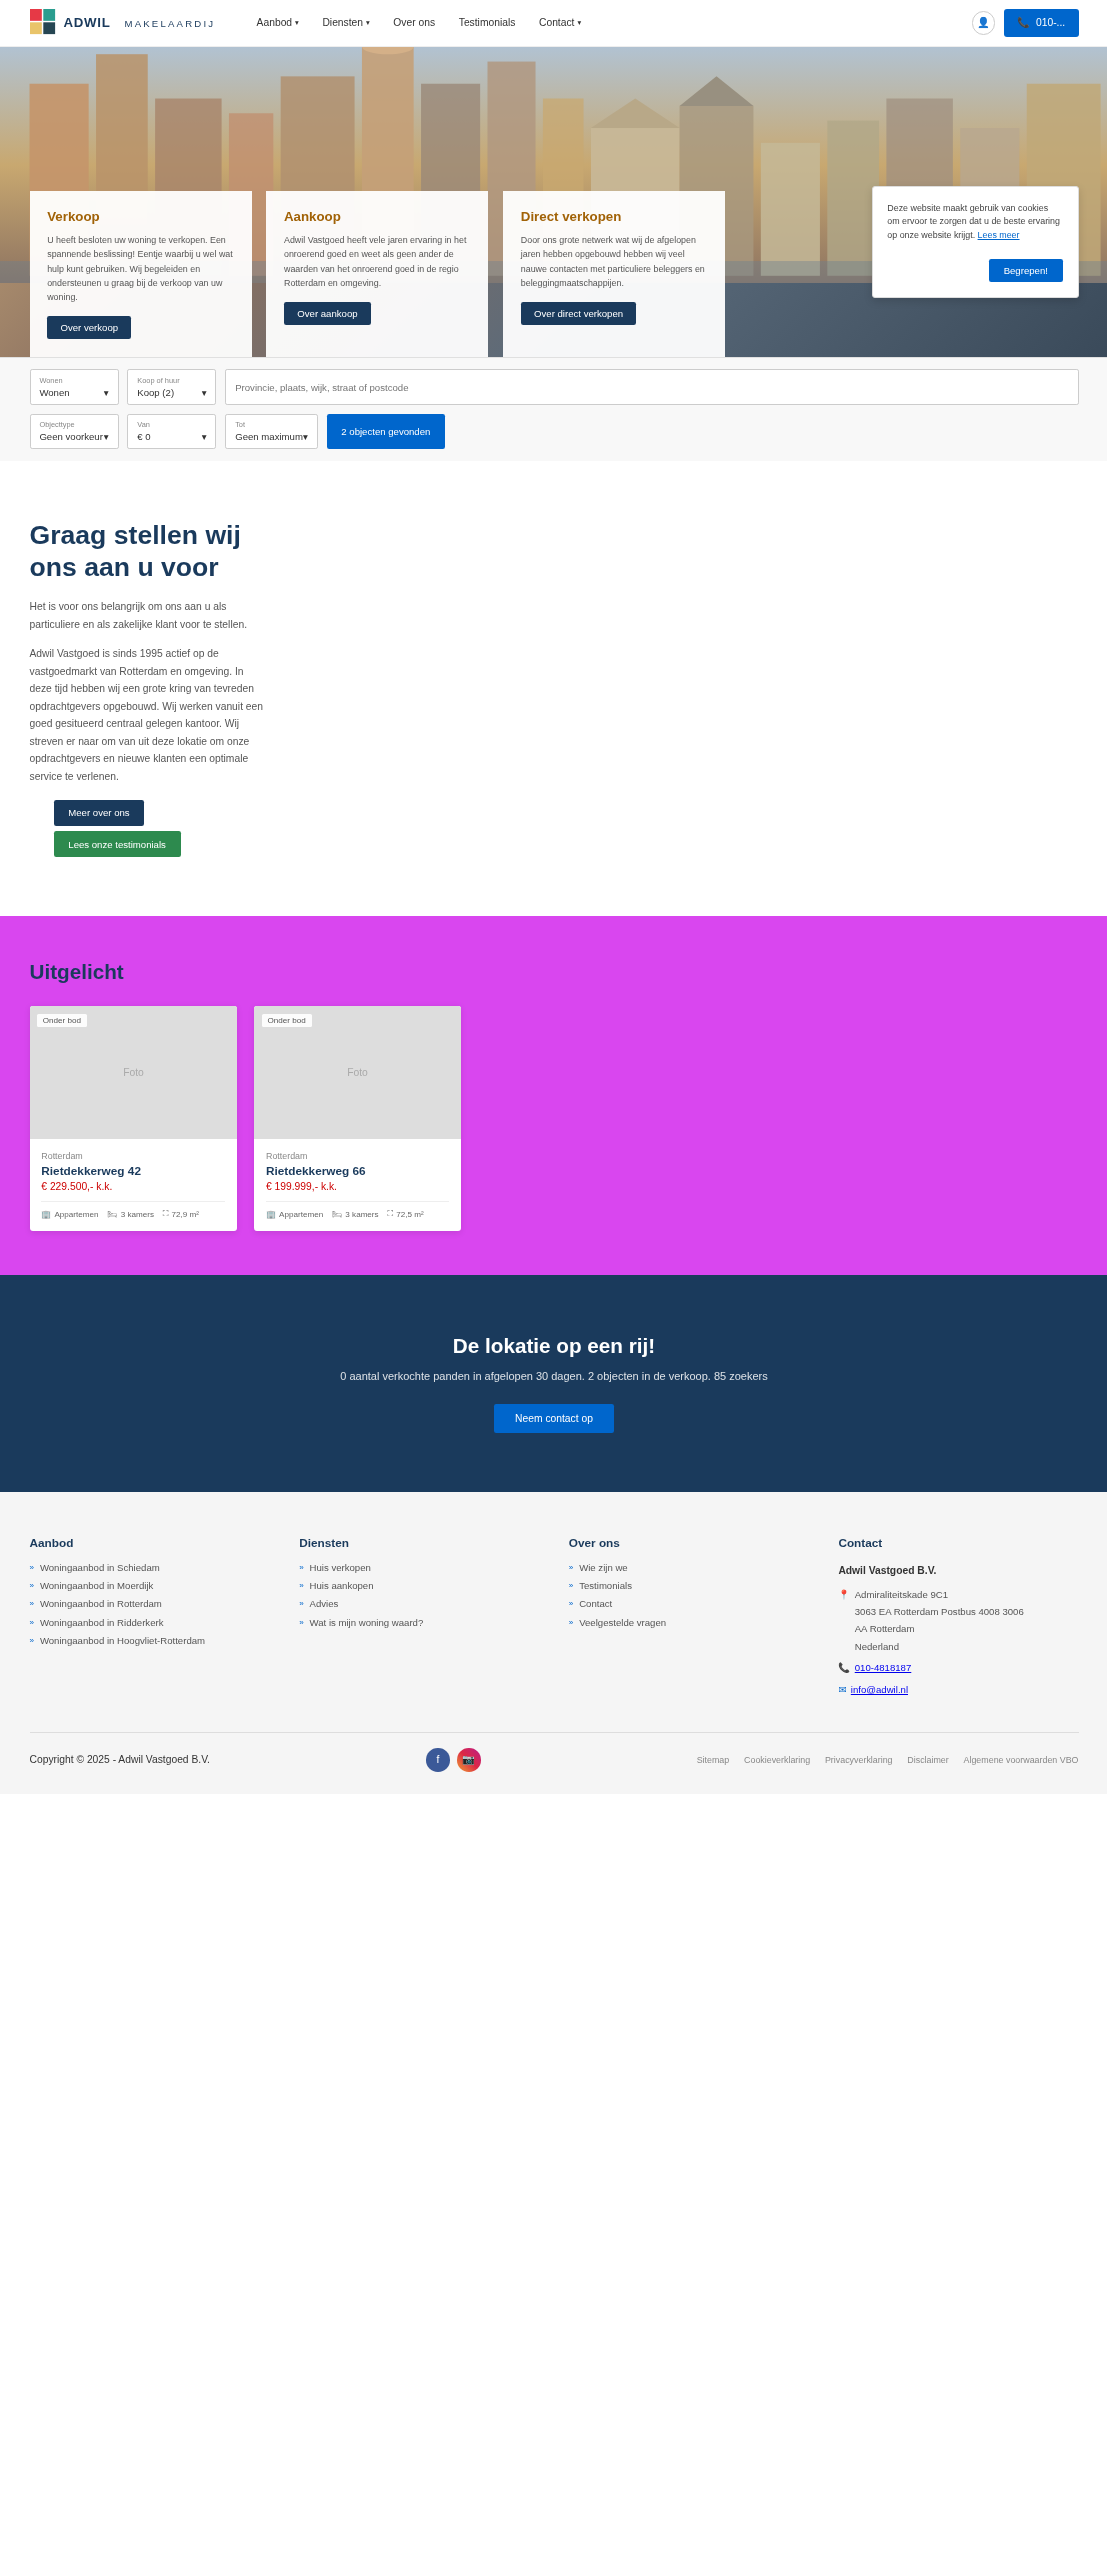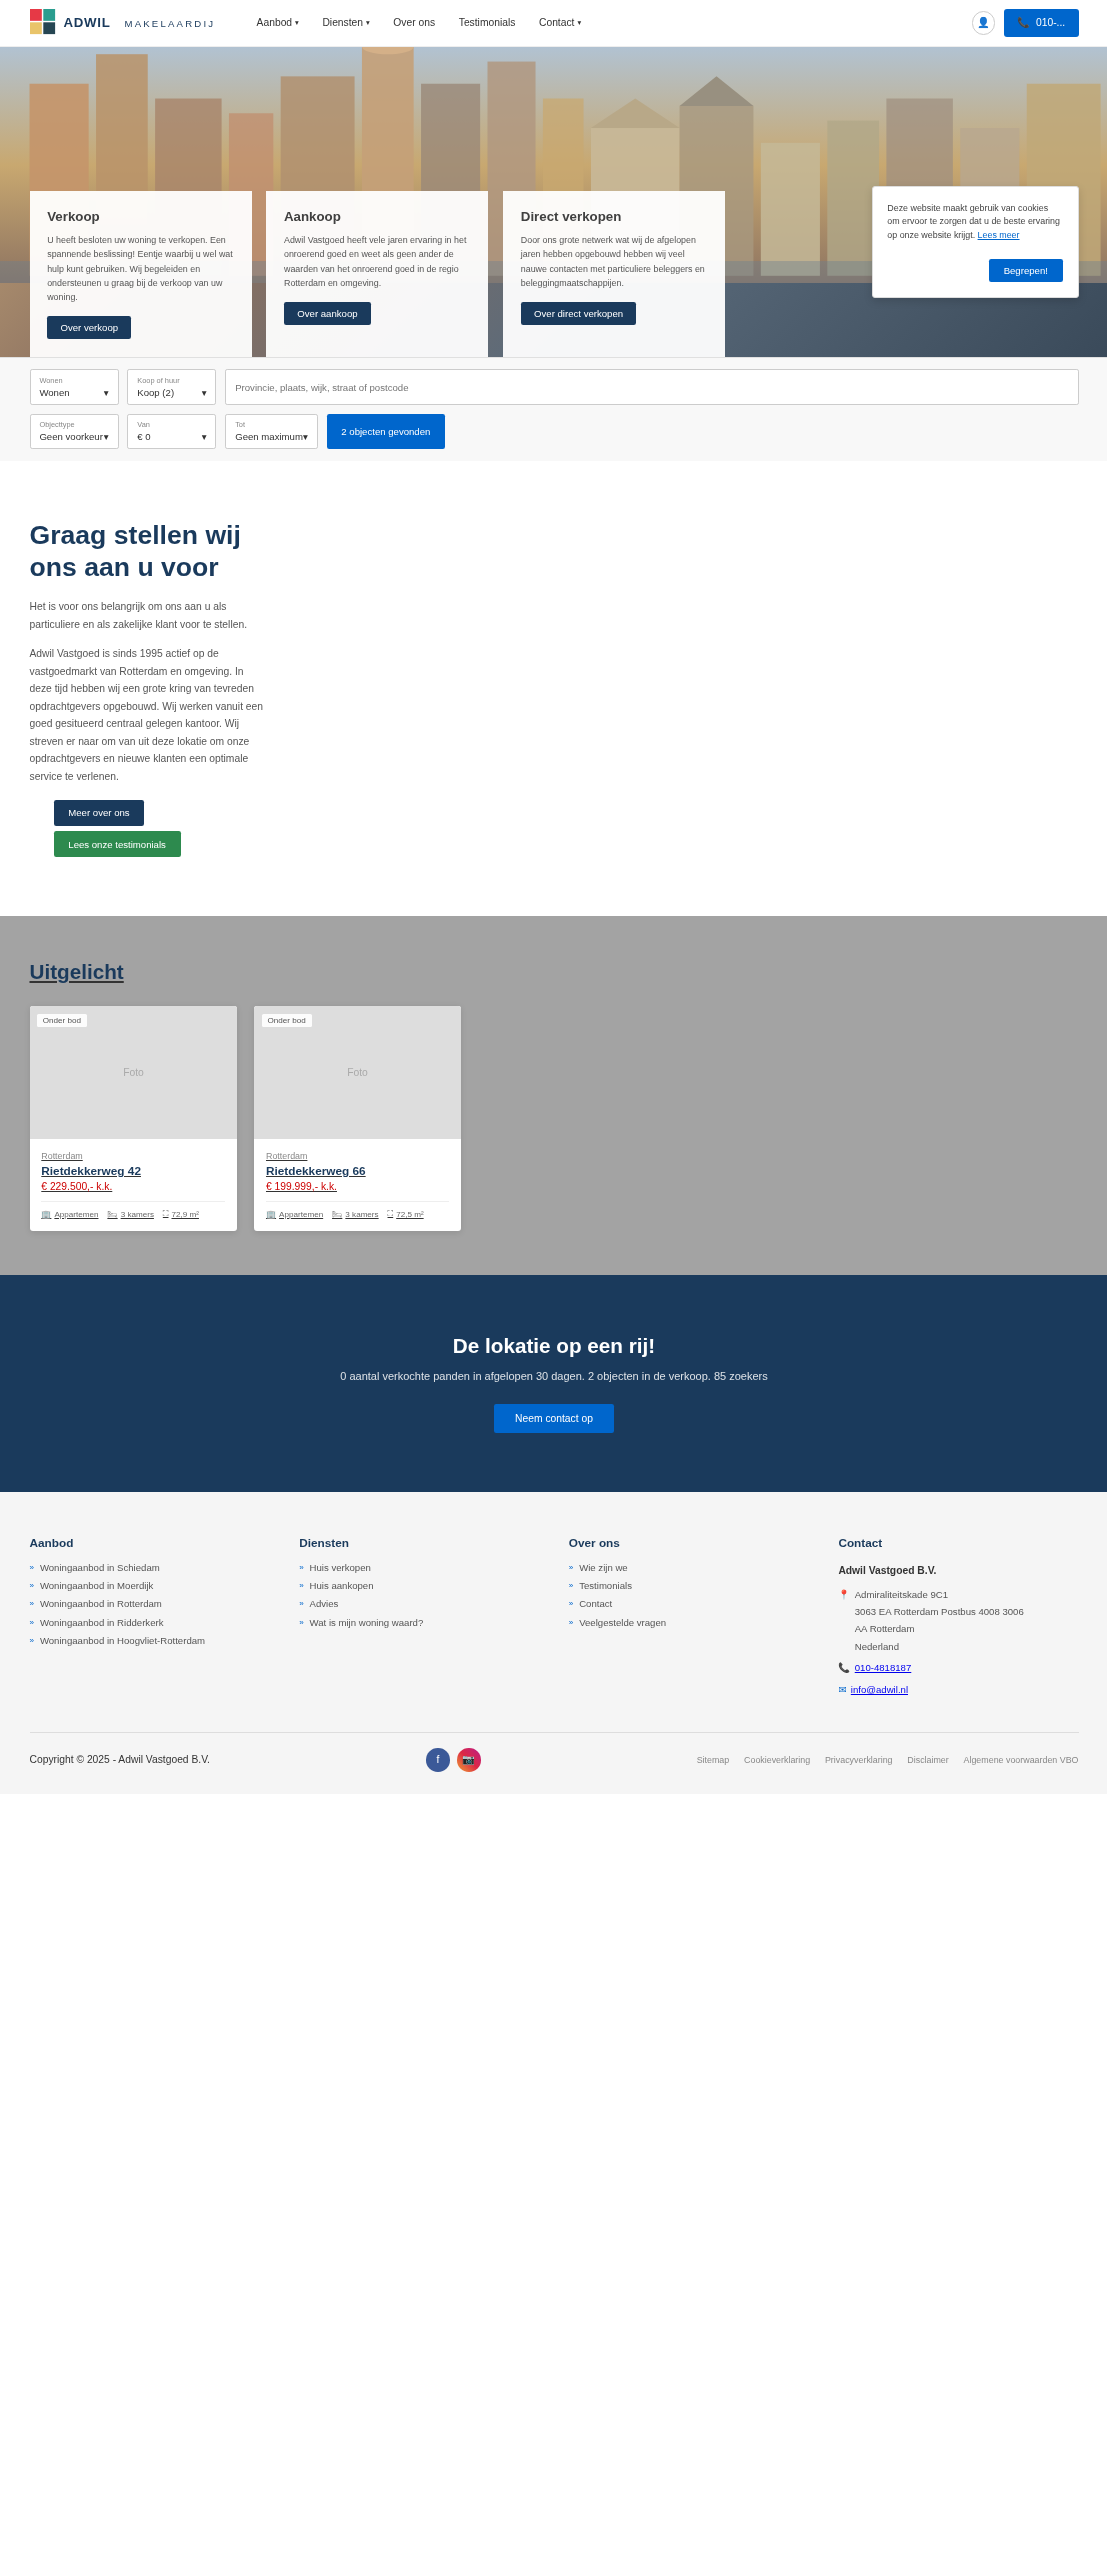--- a/index.html
+++ b/index.html
@@ -91,21 +91,21 @@
     .hero-card {
       background: rgba(255,255,255,0.95);
       padding: 17.7px;
       flex: 1;
       max-width: 222px;
       margin-right: 14.8px;
     }
     .hero-card h3 {
       font-size: 13.3px;
       font-weight: bold;
-      color: #404040;
+      color: #a16207;
       margin-bottom: 8.9px;
     }
     .hero-card p {
       font-size: 8.9px;
       color: #555;
       line-height: 1.6;
       margin-bottom: 11.8px;
     }
     .btn-primary {
       background: #1a3a5c;
@@ -256,23 +256,22 @@
       border-radius: 2.2px;
       cursor: pointer;
       font-size: 9.6px;
       text-align: center;
       display: inline-block;
       width: fit-content;
     }
 
     
     .uitgelicht-section {
-      background: #a3a3a3;
+      background: #d946ef;
       padding: 44px 29.5px;
-      text-decoration: underline;
     }
     .uitgelicht-section h2 {
       font-size: 20.7px;
       font-weight: bold;
       color: #1a3a5c;
       margin-bottom: 22px;
     }
     .properties-grid {
       display: flex;
       gap: 17.7px;

